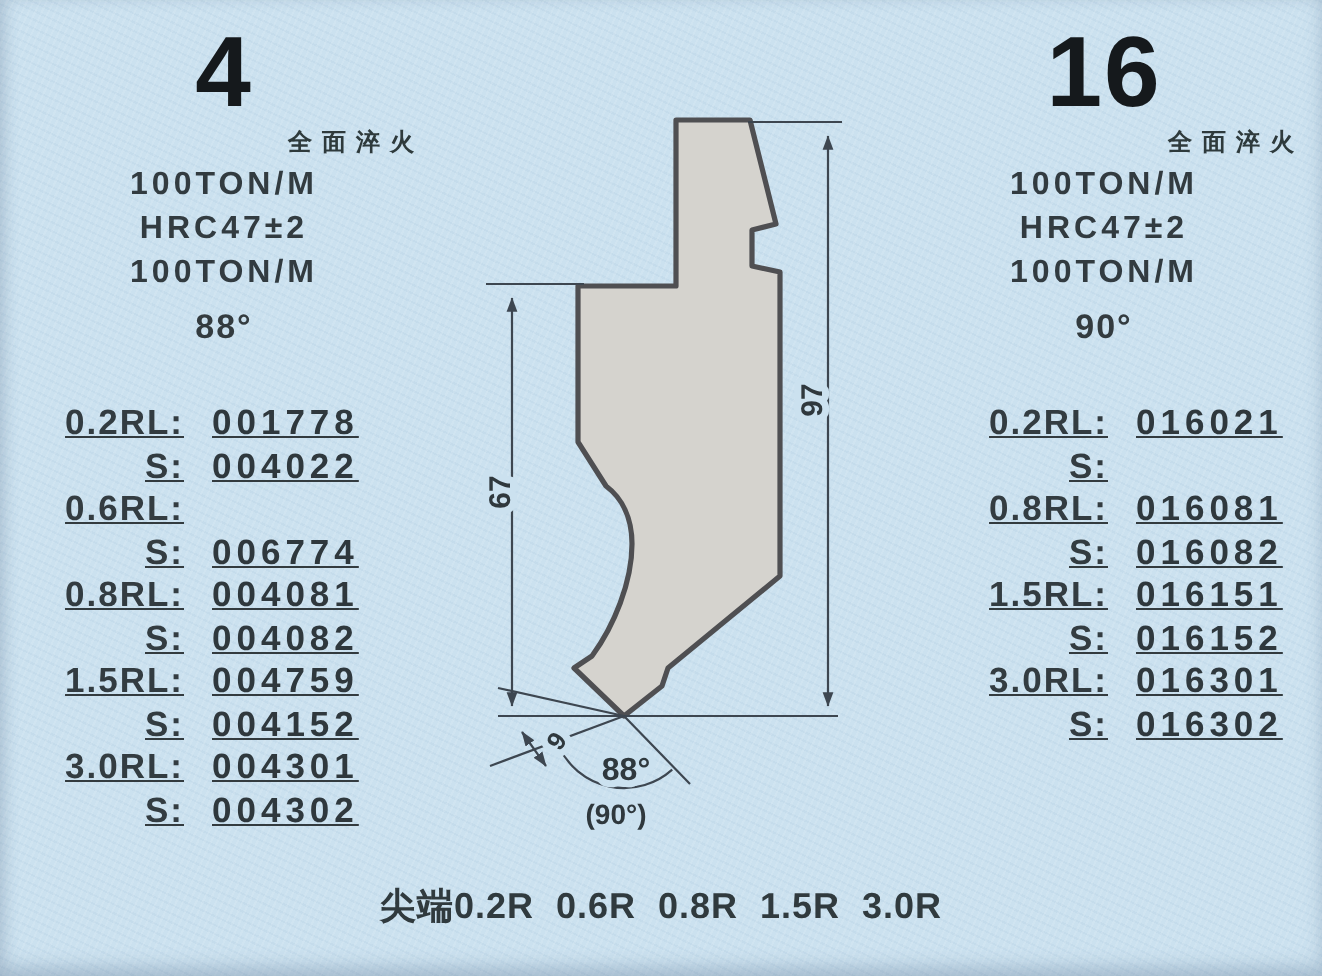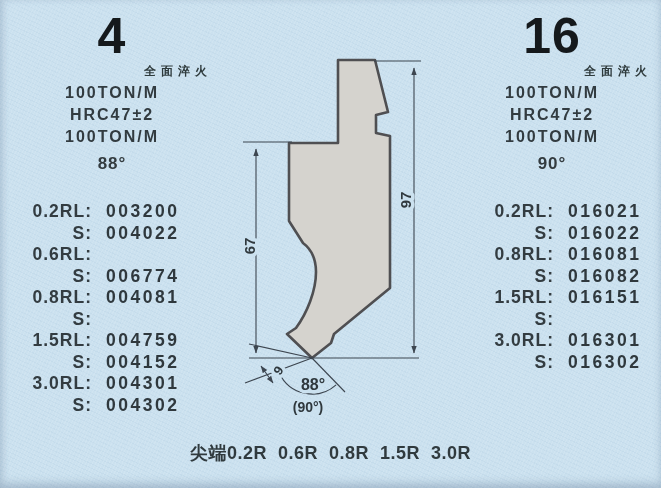--- a/index.html
+++ b/index.html
@@ -14,21 +14,21 @@
     font-family:"Liberation Sans", sans-serif;
     color:#333b3f;
   }
   .panel{position:absolute;top:0;width:200px;text-align:center;font-weight:bold;}
   .panel.left-panel{left:12px;}
   .panel.right-panel{left:452px;}
   .model{margin-top:12px;line-height:48px;font-size:50px;color:#15191c;letter-spacing:1px;}
   .spec{line-height:22px;font-size:16px;letter-spacing:2px;color:#323b40;}
   .spec.cjk{font-size:12px;letter-spacing:5px;color:#2e3a3c;text-align:right;}
   .angle{margin-top:4px;line-height:24px;font-size:17px;letter-spacing:1px;}
-  .parts{margin-top:25px;}
+  .parts{margin-top:25px;text-decoration:underline;}
   .part-row{display:flex;line-height:21.5px;font-size:17.5px;letter-spacing:1px;}
   .plabel{text-align:right;color:#333c41;}
   .left-panel .plabel{width:80px;}
   .right-panel .plabel{width:102px;}
   .pvalue{margin-left:14px;letter-spacing:2.5px;color:#2f383d;}
   .drawing{position:absolute;left:0;top:0;}
   .punch{fill:#d5d3ce;stroke:#4f4f52;stroke-width:2.6;stroke-linejoin:round;}
   .dim{stroke:#3d4650;stroke-width:1.1;fill:none;}
   .dimlabel{
     font-family:"Liberation Sans", sans-serif;font-weight:bold;fill:#2f383d;
@@ -47,21 +47,21 @@
   <section class="panel left-panel">
     <div class="model">4</div>
     <div class="spec cjk">全面淬火</div>
     <div class="spec">100TON/M</div>
     <div class="spec">HRC47±2</div>
     <div class="spec">100TON/M</div>
     <div class="angle">88°</div>
     <div class="parts">
   <div class="part-row">
     <span class="plabel">0.2RL:</span>
-    <span class="pvalue">003200</span>
+    <span class="pvalue">001778</span>
   </div>
 
   <div class="part-row">
     <span class="plabel">S:</span>
     <span class="pvalue">004022</span>
   </div>
 
   <div class="part-row">
     <span class="plabel">0.6RL:</span>
   </div>
@@ -71,20 +71,21 @@
     <span class="pvalue">006774</span>
   </div>
 
   <div class="part-row">
     <span class="plabel">0.8RL:</span>
     <span class="pvalue">004081</span>
   </div>
 
   <div class="part-row">
     <span class="plabel">S:</span>
+    <span class="pvalue">004082</span>
   </div>
 
   <div class="part-row">
     <span class="plabel">1.5RL:</span>
     <span class="pvalue">004759</span>
   </div>
 
   <div class="part-row">
     <span class="plabel">S:</span>
     <span class="pvalue">004152</span>
@@ -110,40 +111,40 @@
     <div class="spec">100TON/M</div>
     <div class="angle">90°</div>
     <div class="parts">
   <div class="part-row">
     <span class="plabel">0.2RL:</span>
     <span class="pvalue">016021</span>
   </div>
 
   <div class="part-row">
     <span class="plabel">S:</span>
-    <span class="pvalue">016022</span>
   </div>
 
   <div class="part-row">
     <span class="plabel">0.8RL:</span>
     <span class="pvalue">016081</span>
   </div>
 
   <div class="part-row">
     <span class="plabel">S:</span>
     <span class="pvalue">016082</span>
   </div>
 
   <div class="part-row">
     <span class="plabel">1.5RL:</span>
     <span class="pvalue">016151</span>
   </div>
 
   <div class="part-row">
     <span class="plabel">S:</span>
+    <span class="pvalue">016152</span>
   </div>
 
   <div class="part-row">
     <span class="plabel">3.0RL:</span>
     <span class="pvalue">016301</span>
   </div>
 
   <div class="part-row">
     <span class="plabel">S:</span>
     <span class="pvalue">016302</span>

